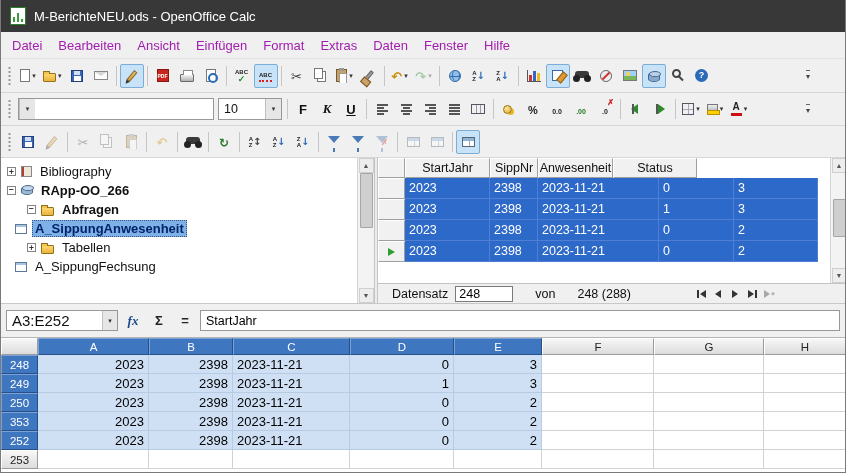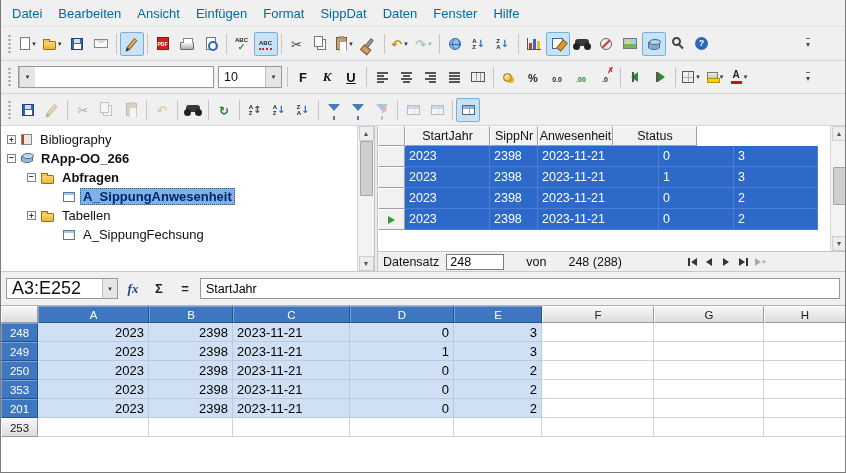--- a/index.html
+++ b/index.html
@@ -8,21 +8,21 @@
 .window{width:846px;height:473px;display:flex;flex-direction:column;border:1px solid #7a7a7a;border-top:none;overflow:hidden;background:#f0f0f0}
 
 
 .titlebar{height:32px;flex:none;background:#383838;display:flex;align-items:center;padding:0 9px;gap:8px}
 .title{color:#fff;font-size:13px}
 .appicon{width:16px;height:18px;background:#fff;border:1px solid #2d7d2d;position:relative;flex:none}
 .appicon::after{content:"";position:absolute;left:2px;bottom:2px;width:10px;height:9px;background-image:linear-gradient(#3a9a3a,#3a9a3a),linear-gradient(#3a9a3a,#3a9a3a),linear-gradient(#3a9a3a,#3a9a3a);background-size:2px 5px,2px 9px,2px 3px;background-position:0 100%,4px 100%,8px 100%;background-repeat:no-repeat}
 
 
 .menubar{height:27px;flex:none;background:#f0f0f0;display:flex;align-items:center;padding-left:3px;border-bottom:1px solid #e3e3e3}
-.mitem{padding:3px 8px;font-size:13px;color:#0369a1;cursor:default}
+.mitem{padding:3px 8px;font-size:13px;color:#a21caf;cursor:default}
 
 
 .tbar{flex:none;background:#f0f0f0;display:flex;align-items:center;padding:0 2px;border-bottom:1px solid #d6d6d6}
 .t1{height:34px}.t2{height:33px}.t3{height:32px}
 .grip{width:5px;height:20px;margin:0 4px;flex:none;background-image:radial-gradient(circle,#9a9a9a 1px,transparent 1.3px);background-size:4px 4px;background-position:center}
 .sep{width:1px;height:20px;background:#c6c6c6;margin:0 3px;flex:none}
 .tb{height:24px;min-width:24px;padding:0 2px;display:inline-flex;align-items:center;justify-content:center;gap:1px;border:1px solid transparent;border-radius:2px;flex:none}
 .tb.on{background:#c8e2f8;border-color:#7aaed6}
 .tb.dis{opacity:.38}
 .tb.dd::after{content:"▾";font-size:7px;color:#333;margin-left:1px}
@@ -120,21 +120,21 @@
 .i-refresh::before{content:"↻";font:bold 12px/13px "DejaVu Sans",sans-serif;color:#2a7a2a}
 .i-funnel{width:0;height:0;border-left:6px solid transparent;border-right:6px solid transparent;border-top:7px solid #4a7ab5;margin-bottom:4px}
 .i-funnel::after{content:"";position:absolute;left:-1px;top:5px;width:2px;height:4px;background:#4a7ab5}
 .x-over{position:absolute;right:-6px;bottom:-4px;color:#c22;font:bold 8px/8px "Liberation Sans",sans-serif}
 
 
 .ds-view{height:146px;flex:none;display:flex;background:#fff;border-bottom:1px solid #c8c8c8}
 .ds-explorer{width:373px;flex:none;display:flex;background:#fff}
 .tree{flex:1;padding-top:4px;overflow:hidden}
 .titem{display:flex;align-items:center;height:19px;font-size:13px;white-space:nowrap}
-.lvl0{padding-left:6px}.lvl1{padding-left:26px}.lvl2{padding-left:48px}
+.lvl0{padding-left:6px}.lvl1{padding-left:26px}.lvl2{}
 .texp{width:9px;height:9px;border:1px solid #848484;background:#fff;margin-right:5px;flex:none;display:flex;align-items:center;justify-content:center;color:#333;font:bold 8px/8px "DejaVu Sans Mono",monospace}
 .texp.plus::after{content:"+"}
 .texp.minus::after{content:"−";margin-top:-1px}
 .texp.none{visibility:hidden}
 .ti{margin-right:5px}
 .ti-bib{width:11px;height:11px;background:#ece8da;border:1px solid #888;box-shadow:inset 2px 0 0 #b04030}
 .ti-db{width:12px;height:9px;background:#9ab8d4;border:1px solid #46688c;border-radius:6px/3px}
 .ti-db::before{content:"";position:absolute;left:0;top:-2px;width:10px;height:4px;border:1px solid #46688c;border-radius:50%;background:#c4d8ec}
 .ti-q{width:12px;height:10px;background:#fff;border:1px solid #5a7a9a;box-shadow:inset 0 2px 0 #a8c6e0}
 .tlabel{padding:1px 3px}
@@ -151,37 +151,37 @@
 .dtc{flex:none;display:flex;align-items:center;padding-left:4px;font-size:12.5px;background:#2d69c9;color:#fff;border-right:1px solid #4f7ed2;border-bottom:1px solid #4f7ed2;overflow:hidden;white-space:nowrap}
 .mk{width:27px}.w0{width:85px}.w1{width:48px}.w2{width:121px}.w3{width:75px}.w4{width:84px}
 .curtri{width:0;height:0;border-top:4px solid transparent;border-bottom:4px solid transparent;border-left:7px solid #2f9e2f}
 .dt-fill{flex:1;background:#fff}
 .vsb{width:17px;flex:none;background:#f3f3f3;border-left:1px solid #d4d4d4;display:flex;flex-direction:column;align-items:center}
 .sarr{height:15px;width:15px;flex:none;display:flex;align-items:center;justify-content:center;font-size:7px;color:#555;background:#ededed;border:1px solid #cfcfcf}
 .sthumb{width:13px;flex:none;background:#cfcfcf;border:1px solid #a6a6a6;border-radius:1px}
 .sspace{flex:1}
 .rec-nav{height:20px;flex:none;background:#f0f0f0;border-top:1px solid #c4c4c4;display:flex;align-items:center;font-size:12.5px;color:#111}
 .rn-label{flex:none;white-space:nowrap}
-.rn-l1{margin-left:5px}
+.rn-l1{margin-left:14px}
 .rn-input{width:58px;height:16px;margin-left:7px;border:1px solid #7a7a7a;font-size:12.5px;padding:0 3px;font-family:"Liberation Sans",sans-serif}
 .rn-von{margin-left:22px}
 .rn-total{margin-left:22px}
 .nb{display:inline-flex;align-items:center;justify-content:center;gap:1px;width:17px;height:15px;flex:none}
 .nb.first{margin-left:62px}
 .nb.dis{opacity:.38}
 .ntri{width:0;height:0;border-top:4px solid transparent;border-bottom:4px solid transparent}
 .ntri.l{border-right:6px solid #333}
 .ntri.r{border-left:6px solid #333}
 .nbar{width:2px;height:8px;background:#333}
 .nstar::after{content:"*";font:bold 9px/6px "Liberation Sans",sans-serif;color:#333}
 
 
 .fbar{height:34px;flex:none;background:#f0f0f0;display:flex;align-items:center;padding:0 5px;gap:4px;border-bottom:1px solid #b4b4b4}
 .namebox{width:112px;height:21px;background:#fff;border:1px solid #989898;display:flex;align-items:center;flex:none}
-.namebox .txt{flex:1;padding-left:5px;font-size:18px}
+.namebox .txt{flex:1;padding-left:5px;font-size:15px}
 .namebox .nbdd{width:15px;height:100%;border-left:1px solid #c0c0c0;background:#e6e6e6;display:flex;align-items:center;justify-content:center;flex:none}
 .namebox .nbdd::after{content:"▾";font-size:7px;color:#333}
 .fbtn{width:22px;height:22px;display:flex;align-items:center;justify-content:center;font-size:13px;color:#222;flex:none}
 .fx{font-style:italic;font-weight:bold;font-family:"Liberation Serif",serif;color:#1a4a8a}
 .sum{font-weight:bold}
 .eq{font-weight:bold}
 .finput{flex:1;height:21px;background:#fff;border:1px solid #989898;font-size:12.5px;padding:0 5px;font-family:"Liberation Sans",sans-serif}
 
 
 .sheet{flex:1;background:#fff;overflow:hidden;display:flex;flex-direction:column}
@@ -193,28 +193,32 @@
 .sc{flex:none;border-right:1px solid #d2d2d2;border-bottom:1px solid #d2d2d2;font-size:13px;display:flex;align-items:center;padding:0 4px;color:#000;overflow:hidden;white-space:nowrap}
 .sc.sel{background:#cfe0f4;border-right-color:#b9cbe2;border-bottom-color:#b9cbe2}
 .num{justify-content:flex-end}
 .cA{width:111px}.cB{width:84px}.cC{width:117px}.cD{width:104px}.cE{width:88px}.cF{width:112px}.cG{width:110px}.cH{flex:1;border-right:none}
 </style>
 </head>
 <body>
 
 <div class="window">
 
+  <div class="titlebar">
+    <span class="appicon"></span>
+    <span class="title">M-BerichteNEU.ods - OpenOffice Calc</span>
+  </div>
 
   <div class="menubar">
     <span class="mitem">Datei</span>
     <span class="mitem">Bearbeiten</span>
     <span class="mitem">Ansicht</span>
     <span class="mitem">Einfügen</span>
     <span class="mitem">Format</span>
-    <span class="mitem">SippDat</span>
+    <span class="mitem">Extras</span>
     <span class="mitem">Daten</span>
     <span class="mitem">Fenster</span>
     <span class="mitem">Hilfe</span>
   </div>
 
   <div class="tbar t1">
     <span class="grip"></span>
     <span class="tb dd">
         <i class="ig i-page"></i>
       </span>
@@ -625,21 +629,21 @@
       <div class="sc cA num sel">2023</div>
       <div class="sc cB num sel">2398</div>
       <div class="sc cC sel">2023-11-21</div>
       <div class="sc cD num sel">0</div>
       <div class="sc cE num sel">2</div>
       <div class="sc cF"></div>
       <div class="sc cG"></div>
       <div class="sc cH"></div>
     </div>
     <div class="shr">
-      <div class="rh sel">201</div>
+      <div class="rh sel">252</div>
       <div class="sc cA num sel">2023</div>
       <div class="sc cB num sel">2398</div>
       <div class="sc cC sel">2023-11-21</div>
       <div class="sc cD num sel">0</div>
       <div class="sc cE num sel">2</div>
       <div class="sc cF"></div>
       <div class="sc cG"></div>
       <div class="sc cH"></div>
     </div>
     <div class="shr">

